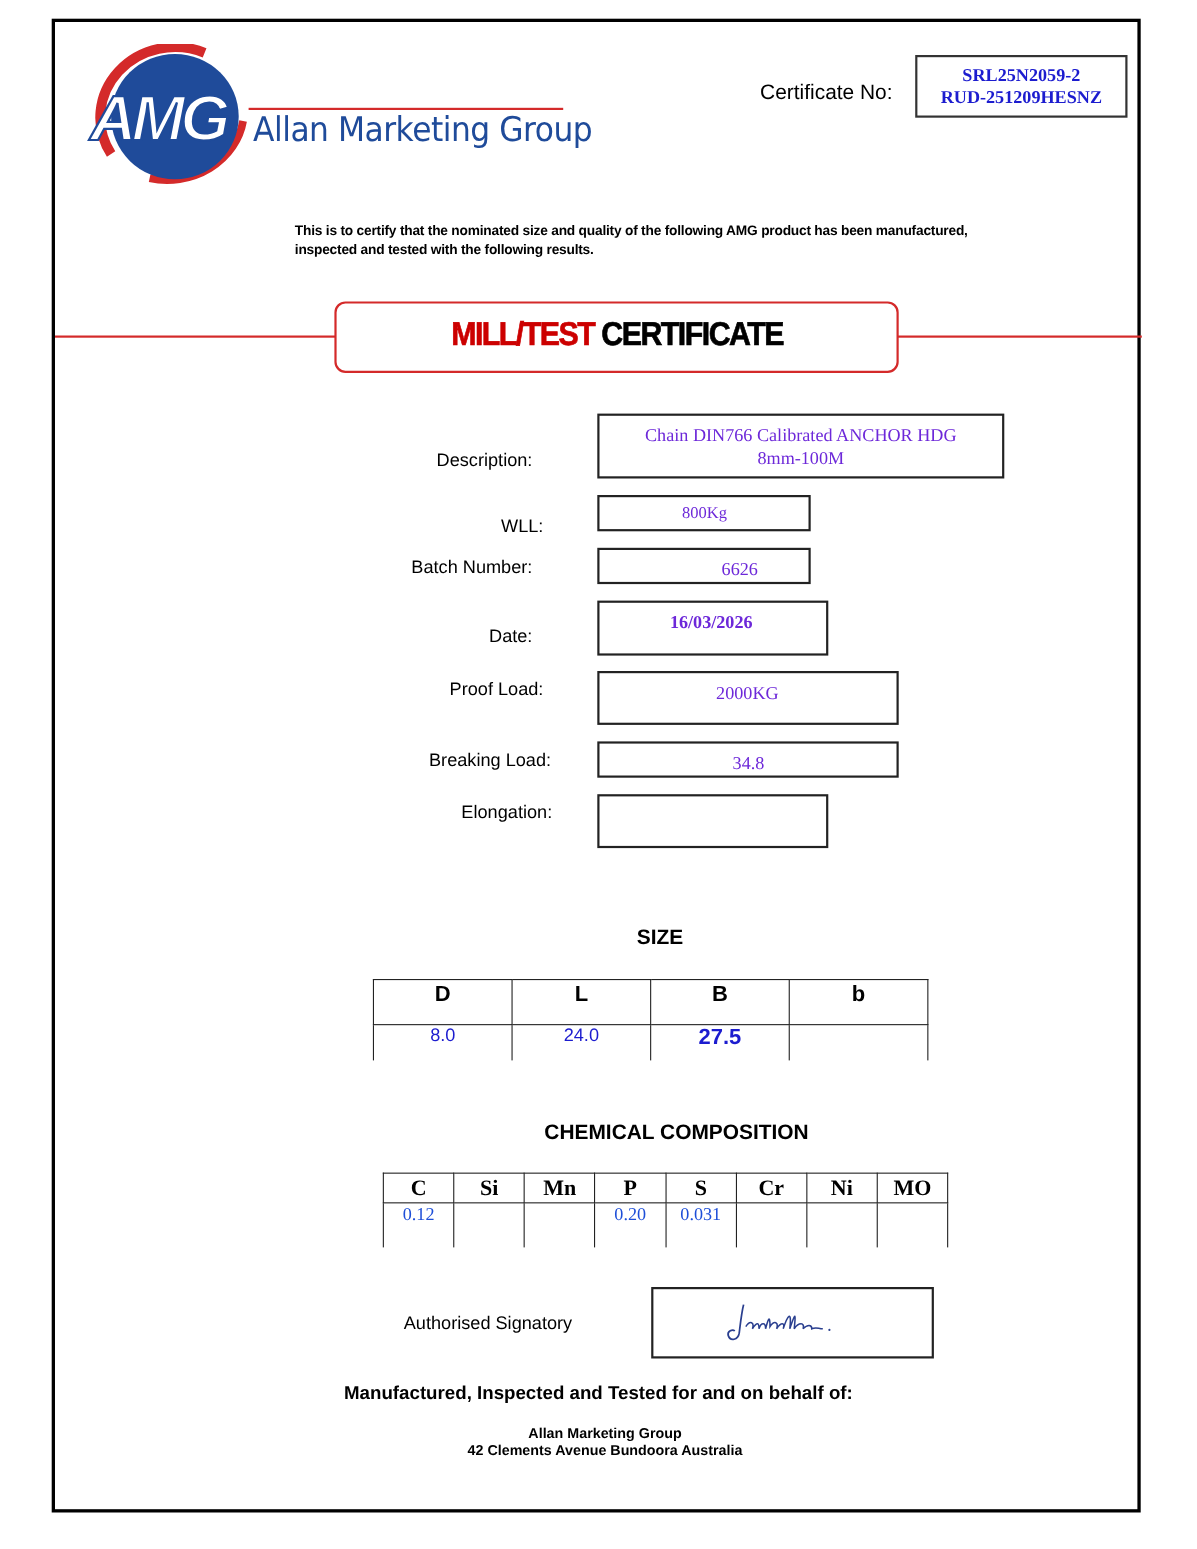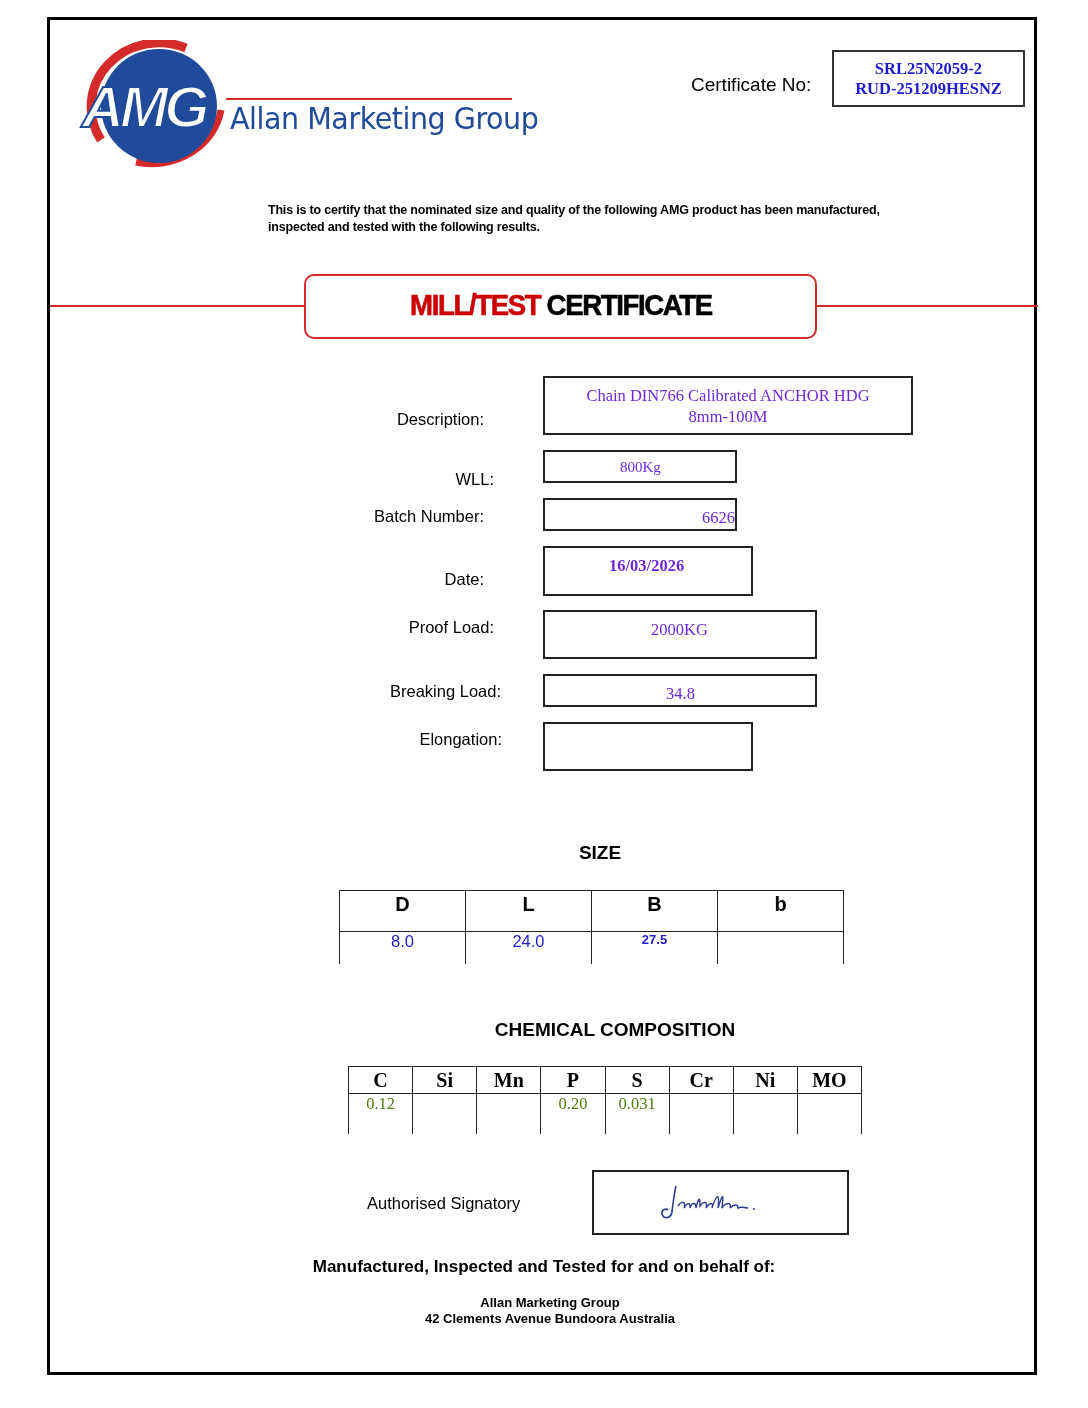--- a/index.html
+++ b/index.html
@@ -34,26 +34,26 @@
   
   .section-title { position: absolute; font-weight: bold; font-size: 19px; text-align: center; }
 
   
   table { border-collapse: collapse; position: absolute; }
   .size-table { left: 339px; top: 890px; width: 505px; }
   .size-table td { border: 1.5px solid #222; width: 25%; text-align: center; padding: 0; }
   .size-table tr.hdr td { height: 38px; font-weight: bold; font-size: 20px; vertical-align: top; padding-top: 2px; }
   .size-table tr.unit td { height: 24px; font-weight: bold; font-size: 20px; line-height: 24px; }
   .size-table tr.val td { height: 32px; vertical-align: top; color: #1c1ccf; font-size: 16.5px; border-bottom: none; }
-  .size-table tr.val td.big { font-weight: bold; font-size: 13px; margin-top: 29px; }
+  .size-table tr.val td.big { font-weight: bold; font-size: 20px; margin-top: 29px; }
 
   .chem-table { left: 348px; top: 1066px; width: 514px; }
   .chem-table td { border: 1.5px solid #222; width: 12.5%; text-align: center; padding: 0; }
   .chem-table tr.hdr td { height: 26px; font-family: "Liberation Serif", serif; font-weight: bold; font-size: 20px; line-height: 26px; }
-  .chem-table tr.val td { height: 40px; vertical-align: top; font-family: "Liberation Serif", serif; color: #4d7c0f; font-size: 16.5px; border-bottom: none; margin-left: 25px; }
+  .chem-table tr.val td { height: 40px; vertical-align: top; font-family: "Liberation Serif", serif; color: #1d4ed8; font-size: 16.5px; border-bottom: none; margin-left: 25px; }
 
   
   .sig-label { position: absolute; left: 367px; top: 1194px; font-size: 16.5px; }
   .sig-box { position: absolute; left: 592px; top: 1170px; width: 257px; height: 65px; border: 2px solid #222; box-sizing: border-box; }
   .sig-box svg { position: absolute; left: 64px; top: 8px; }
 
   .behalf { position: absolute; left: 0; width: 1088px; top: 1257px; text-align: center; font-weight: bold; font-size: 17px; }
   .company { position: absolute; left: 0; width: 1100px; top: 1295px; text-align: center; font-weight: bold; font-size: 13px; line-height: 16px; }
 </style>
 </head>
@@ -95,21 +95,21 @@
 <div class="field-label" style="right:604px;top:410px;">Description:</div>
 <div class="field-box" style="left:543px;top:376px;width:370px;height:59px;line-height:21px;padding-top:7px;">
   <div>Chain DIN766 Calibrated ANCHOR HDG</div>
   <div>8mm-100M</div>
 </div>
 
 <div class="field-label" style="right:594px;top:470px;margin-left:30px;">WLL:</div>
 <div class="field-box" style="left:543px;top:450px;width:194px;height:33px;line-height:30px;font-size:15px;text-align:left;padding-left:75px;">800Kg</div>
 
 <div class="field-label" style="right:604px;top:507px;">Batch Number:</div>
-<div class="field-box" style="left:543px;top:498px;width:194px;height:33px;line-height:36px;text-align:right;padding-left:65px;">6626</div>
+<div class="field-box" style="left:543px;top:498px;width:194px;height:33px;line-height:36px;text-align:center;padding-left:65px;">6626</div>
 
 <div class="field-label" style="right:604px;top:570px;">Date:</div>
 <div class="field-box" style="left:543px;top:546px;width:210px;height:50px;line-height:36px;font-weight:bold;text-align:left;padding-left:64px;">16/03/2026</div>
 
 <div class="field-label" style="right:594px;top:618px;">Proof Load:</div>
 <div class="field-box" style="left:543px;top:610px;width:274px;height:49px;line-height:36px;text-align:left;padding-left:106px;">2000KG</div>
 
 <div class="field-label" style="right:587px;top:682px;">Breaking Load:</div>
 <div class="field-box" style="left:543px;top:674px;width:274px;height:33px;line-height:36px;text-align:left;padding-left:121px;">34.8</div>
 

